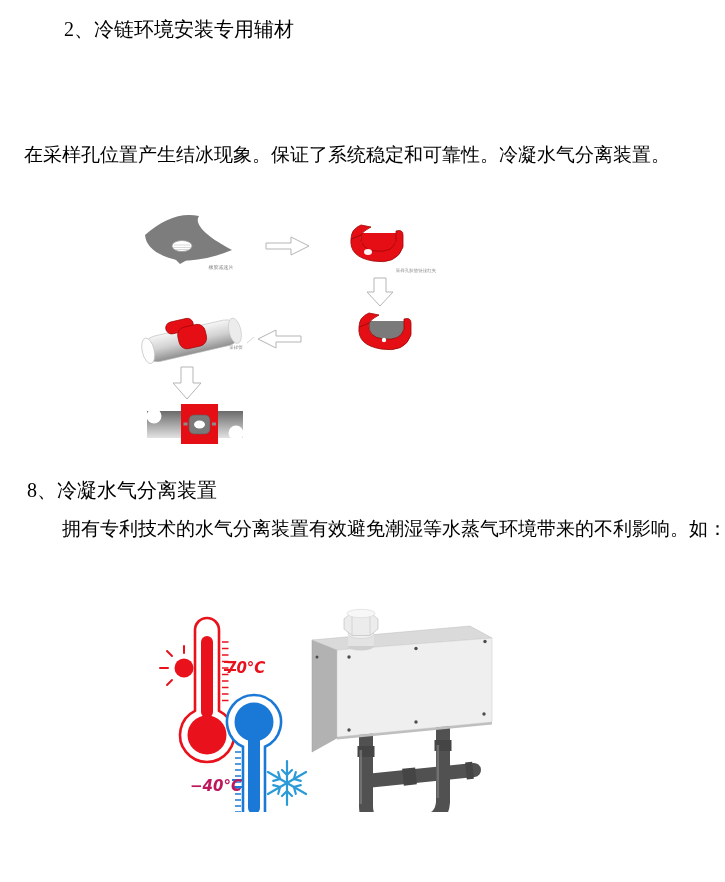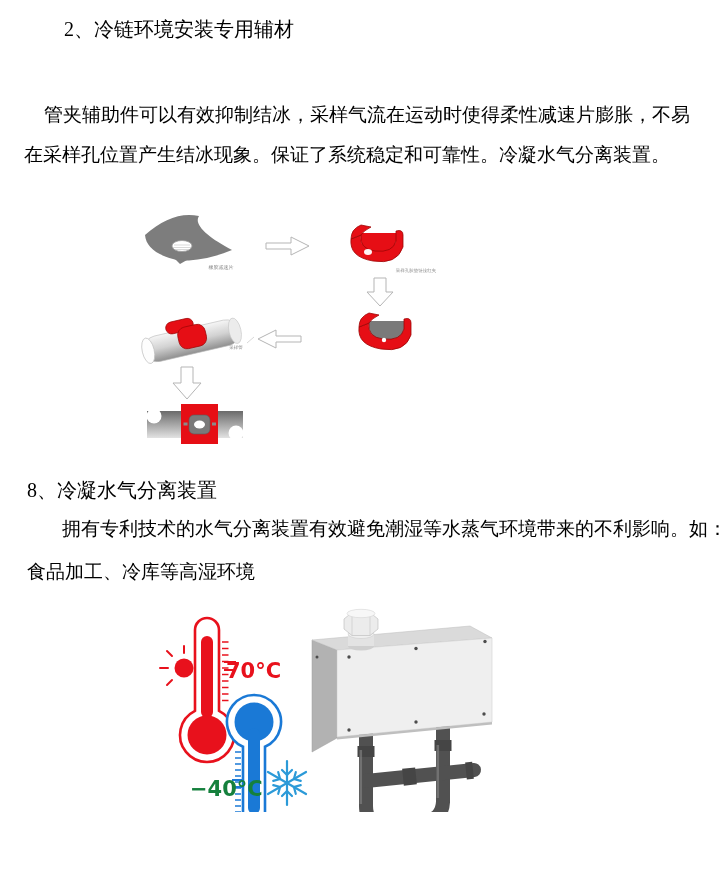--- a/index.html
+++ b/index.html
@@ -2,32 +2,31 @@
 <html><head>
 <meta charset="utf-8">
 <style>
   html,body{margin:0;padding:0;background:#fff;}
   .page{position:relative;width:725px;height:812px;background:#ffffff;overflow:hidden;
         font-family:"Liberation Serif","DejaVu Serif",serif;color:#000;}
   .tline{position:absolute;white-space:nowrap;line-height:26px;}
   .fs20{font-size:20px;}
   .fs19{font-size:19px;}
   .temp{position:absolute;font-family:"DejaVu Sans","Liberation Sans",sans-serif;
-        font-weight:700;font-size:21px;white-space:nowrap;}
+        font-weight:700;font-size:15px;white-space:nowrap;font-style:italic;}
   .hot{color:#e8111c;}
-  .cold{color:#15803d;}
+  .cold{color:#be185d;}
   svg text{font-family:"DejaVu Sans","Liberation Sans",sans-serif;}
 </style>
 </head>
 <body>
 
 <div class="page">
 
   <div class="tline fs20" style="left:64px;top:16px;">2、冷链环境安装专用辅材</div>
-  <div class="tline fs19" style="left:44px;top:102px;">管夹辅助件可以有效抑制结冰，采样气流在运动时使得柔性减速片膨胀，不易</div>
   <div class="tline fs19" style="left:24px;top:142px;">在采样孔位置产生结冰现象。保证了系统稳定和可靠性。冷凝水气分离装置。</div>
 
   <div style="position:absolute;left:135px;top:205px;width:320px;height:245px;">
     <svg width="320" height="245" viewBox="0 0 320 245">
       <defs>
         <linearGradient id="pipeGrad" x1="0" y1="0" x2="0" y2="1">
           <stop offset="0" stop-color="#f6f6f6"></stop>
             <stop offset="0.5" stop-color="#d2d2d2"></stop>
             <stop offset="1" stop-color="#8f8f8f"></stop>
         </linearGradient>
@@ -86,21 +85,20 @@
         <rect x="54" y="210" width="21" height="19" rx="5" fill="#7a7a7a" stroke="#5c5c5c" stroke-width="0.6"></rect>
         <ellipse cx="64.5" cy="219.5" rx="5.5" ry="4" fill="#fff"></ellipse>
         <rect x="48.5" y="217.5" width="4" height="3" fill="#8a8a8a"></rect>
         <rect x="77" y="217.5" width="4" height="3" fill="#8a8a8a"></rect>
       </g>
     </svg>
   </div>
 
   <div class="tline fs20" style="left:27px;top:477px;">8、冷凝水气分离装置</div>
   <div class="tline fs19" style="left:62px;top:516px;">拥有专利技术的水气分离装置有效避免潮湿等水蒸气环境带来的不利影响。如：</div>
-  <div class="tline fs19" style="left:27px;top:559px;">食品加工、冷库等高湿环境</div>
 
   <div style="position:absolute;left:140px;top:600px;width:370px;height:260px;">
     <svg width="370" height="260" viewBox="0 0 370 260">
 
       <g>
         <g fill="none" stroke="#515151" stroke-width="14" stroke-linecap="round" stroke-linejoin="round">
           <path d="M226,132 L226,206 Q226,225 245,224 L283,221 Q302,220 303,202 L303,125"></path>
           <path d="M226,181 L334,170"></path>
         </g>
         <g stroke="#454545" stroke-width="17" fill="none">

